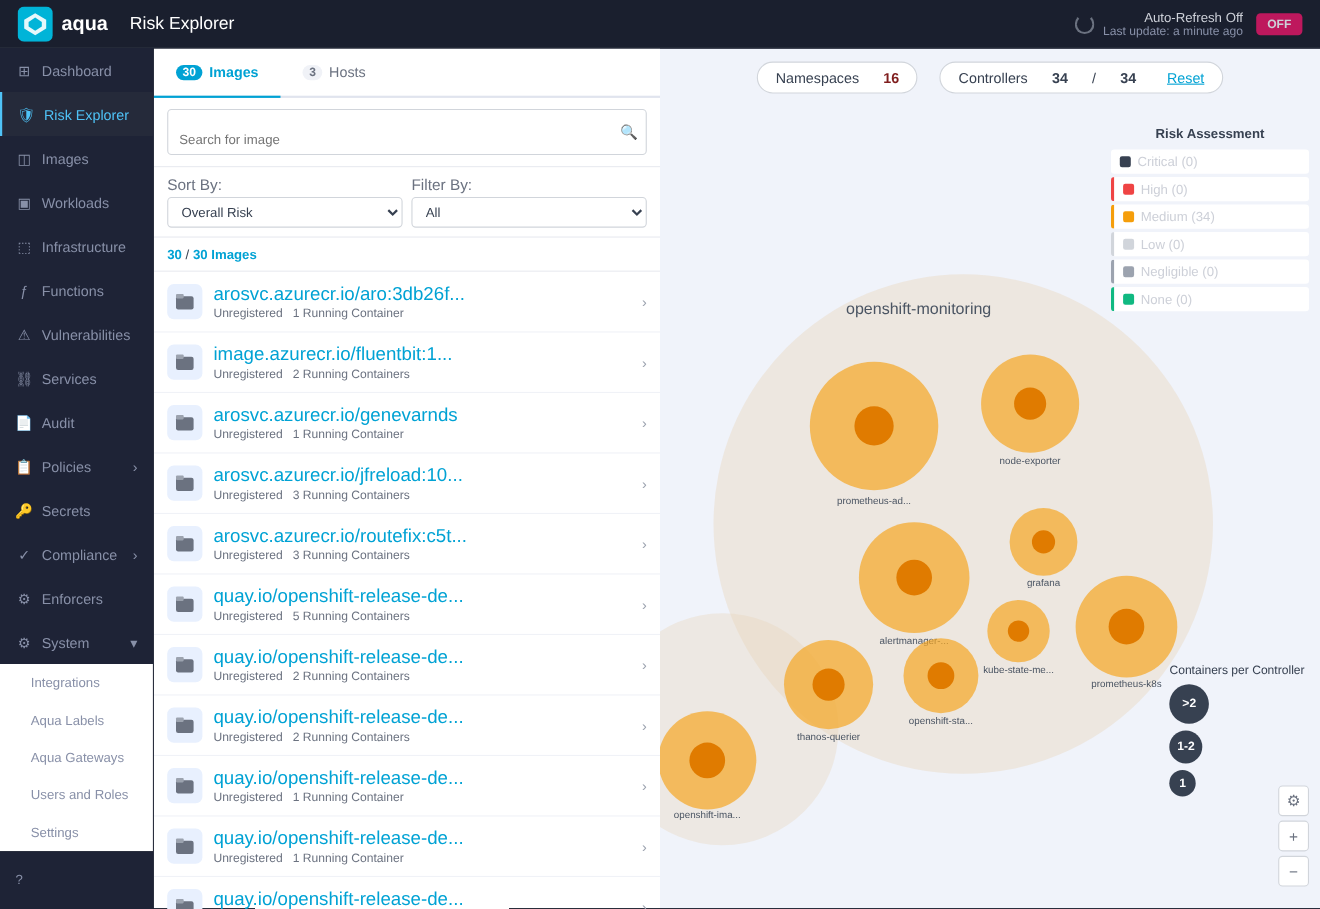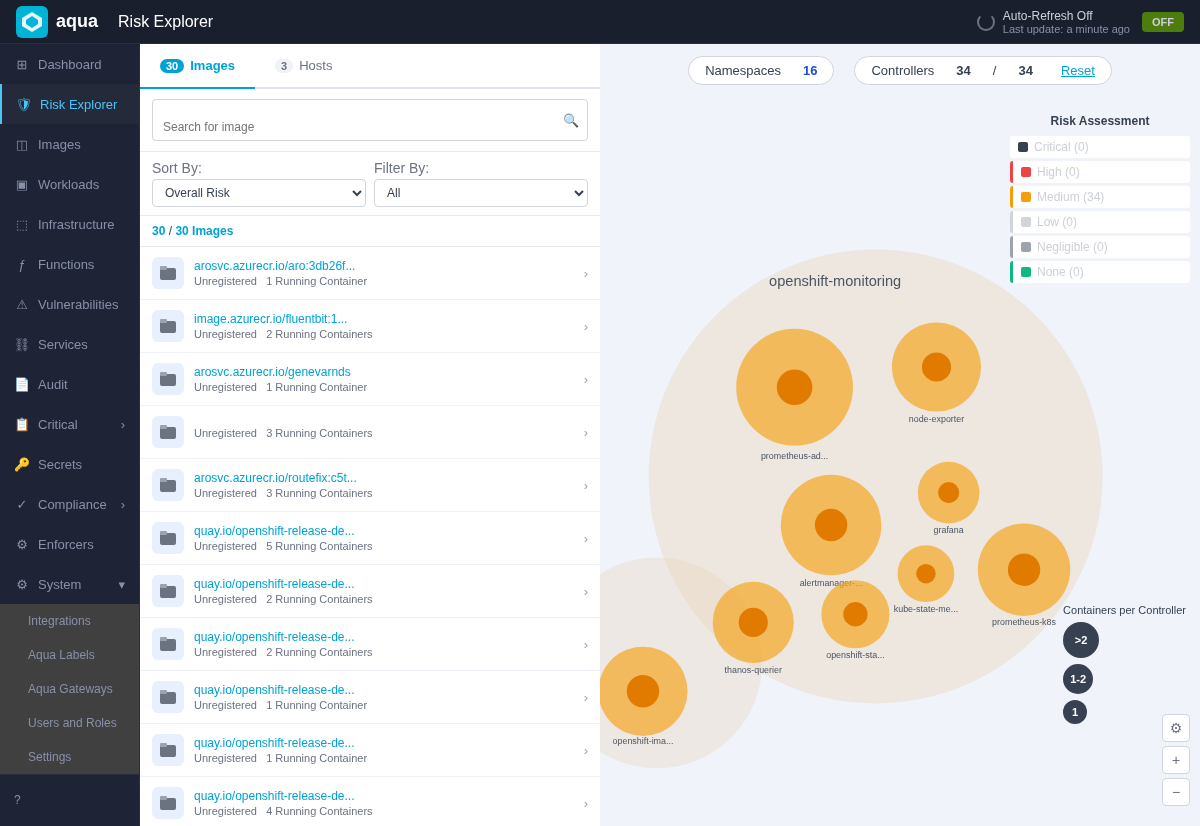--- a/index.html
+++ b/index.html
@@ -6,35 +6,35 @@
     body { font-family: -apple-system, BlinkMacSystemFont, 'Segoe UI', sans-serif; background: #1a1f2e; color: #cdd0d8; display: flex; flex-direction: column; height: 826px; overflow: hidden; font-size: 13px; }
 
     
     .topbar { background: #1a1f2e; height: 44px; display: flex; align-items: center; padding: 0 16px; border-bottom: 1px solid #2a2f3e; flex-shrink: 0; }
     .logo { display: flex; align-items: center; gap: 8px; margin-right: 20px; }
     .logo-icon { width: 32px; height: 32px; }
     .logo-text { color: #fff; font-size: 18px; font-weight: 600; }
     .page-title { color: #fff; font-size: 16px; font-weight: 500; flex: 1; }
     .auto-refresh { display: flex; align-items: center; gap: 8px; margin-right: 12px; }
     .refresh-icon { width: 18px; height: 18px; border: 2px solid #5a6080; border-radius: 50%; border-top-color: #5a6080; }
-    .refresh-text { font-size: 11px; color: #8890a8; text-align: left; }
+    .refresh-text { font-size: 11px; color: #8890a8; text-align: right; }
     .refresh-text div:first-child { color: #cdd0d8; font-size: 12px; }
-    .toggle-btn { background: #4d7c0f; border: none; color: #cdd0d8; padding: 4px 10px; border-radius: 4px; cursor: pointer; font-size: 11px; font-weight: 600; }
+    .toggle-btn { background: #be185d; border: none; color: #cdd0d8; padding: 4px 10px; border-radius: 4px; cursor: pointer; font-size: 11px; font-weight: 600; }
 
     
     .main-layout { display: flex; flex: 1; overflow: hidden; }
 
     
     .sidebar { width: 140px; background: #1e2336; border-right: 1px solid #2a2f3e; display: flex; flex-direction: column; flex-shrink: 0; overflow-y: auto; }
     .sidebar-item { display: flex; align-items: center; gap: 8px; padding: 12px 14px; cursor: pointer; color: #8890a8; font-size: 13px; transition: background 0.15s; }
     .sidebar-item.active { color: #4fc3f7; background: #252a3a; border-left: 2px solid #4fc3f7; }
     .sidebar-item .icon { width: 16px; height: 16px; flex-shrink: 0; display: flex; align-items: center; justify-content: center; }
     .sidebar-item.has-arrow { justify-content: space-between; }
     .sidebar-item.has-arrow .label-icon { display: flex; align-items: center; gap: 8px; }
-    .sidebar-sub { background: #404040; }
+    .sidebar-sub { background: #ffffff; }
     .sidebar-sub .sidebar-item { padding: 10px 14px 10px 28px; font-size: 12px; }
     .sidebar-bottom { margin-top: auto; border-top: 1px solid #2a2f3e; padding: 8px 0; }
     .sidebar-bottom-item { display: flex; align-items: center; gap: 8px; padding: 10px 14px; cursor: pointer; color: #8890a8; font-size: 12px; }
 
     
     .content { flex: 1; display: flex; overflow: hidden; }
 
     
     .left-panel { width: 460px; background: #fff; display: flex; flex-direction: column; flex-shrink: 0; }
 
@@ -58,21 +58,21 @@
 
     
     .count-label { padding: 8px 12px; font-size: 12px; color: #374151; border-bottom: 1px solid #e8eaf0; }
     .count-label span { color: #00a2d4; font-weight: 600; }
 
     
     .image-list { flex: 1; overflow-y: auto; }
     .image-item { display: flex; align-items: center; gap: 10px; padding: 10px 12px; border-bottom: 1px solid #f0f2f7; cursor: pointer; }
     .image-icon { width: 32px; height: 32px; background: #e8f0fe; border-radius: 6px; display: flex; align-items: center; justify-content: center; flex-shrink: 0; }
     .image-info { flex: 1; min-width: 0; }
-    .image-name { font-size: 12px; color: #00a2d4; font-weight: 500; white-space: nowrap; overflow: hidden; text-overflow: ellipsis; }
+    .image-name { font-size: 17px; color: #00a2d4; font-weight: 500; white-space: nowrap; overflow: hidden; text-overflow: ellipsis; }
     .image-meta { font-size: 11px; color: #6b7280; margin-top: 2px; }
     .chevron-icon { color: #9ca3af; flex-shrink: 0; }
 
     
     .right-panel { flex: 1; background: #f0f3fa; position: relative; overflow: hidden; }
 
     
     .ns-bar { display: flex; align-items: center; justify-content: center; gap: 20px; padding: 12px 20px; }
     .ns-pill { background: #fff; border: 1px solid #d1d5db; border-radius: 20px; padding: 6px 16px; display: flex; align-items: center; gap: 22px; font-size: 13px; color: #374151; }
 
@@ -156,21 +156,21 @@
       <span class="icon">⛓</span>
       <span>Services</span>
     </div>
     <div class="sidebar-item">
       <span class="icon">📄</span>
       <span>Audit</span>
     </div>
     <div class="sidebar-item has-arrow">
       <div class="label-icon">
         <span class="icon">📋</span>
-        <span>Critical</span>
+        <span>Policies</span>
       </div>
       <span>›</span>
     </div>
     <div class="sidebar-item">
       <span class="icon">🔑</span>
       <span>Secrets</span>
     </div>
     <div class="sidebar-item has-arrow">
       <div class="label-icon">
         <span class="icon">✓</span>
@@ -299,20 +299,21 @@
       <span class="chevron-icon">›</span>
     </div>
           <div class="image-item">
       <div class="image-icon">
         <svg width="20" height="20" viewBox="0 0 20 20" fill="none">
           <rect x="2" y="5" width="16" height="12" rx="2" fill="#6b7280"></rect>
           <rect x="2" y="3" width="7" height="4" rx="1" fill="#9ca3af"></rect>
         </svg>
       </div>
       <div class="image-info">
+        <div class="image-name">arosvc.azurecr.io/jfreload:10...</div>
         <div class="image-meta">Unregistered &nbsp; 3 Running Containers</div>
       </div>
       <span class="chevron-icon">›</span>
     </div>
           <div class="image-item">
       <div class="image-icon">
         <svg width="20" height="20" viewBox="0 0 20 20" fill="none">
           <rect x="2" y="5" width="16" height="12" rx="2" fill="#6b7280"></rect>
           <rect x="2" y="3" width="7" height="4" rx="1" fill="#9ca3af"></rect>
         </svg>
@@ -412,21 +413,21 @@
 
     </div>
         </div>
     </div>
 
     <div class="right-panel">
 
       <div class="ns-bar">
         <div class="ns-pill">
           <span>Namespaces</span>
-          <span style="font-weight:700;color:#1d4ed8;">16</span>
+          <span style="font-weight:700;color:#7f1d1d;">16</span>
         </div>
         <div class="ns-pill">
           <span>Controllers</span>
           <span style="font-weight:700;color:#374151;">34</span>
           <span> / </span>
           <span style="font-weight:700;color:#374151;">34</span>
           <span style="color:#00a2d4;cursor:pointer;text-decoration:underline;margin-left:6px;">Reset</span>
         </div>
       </div>
 

